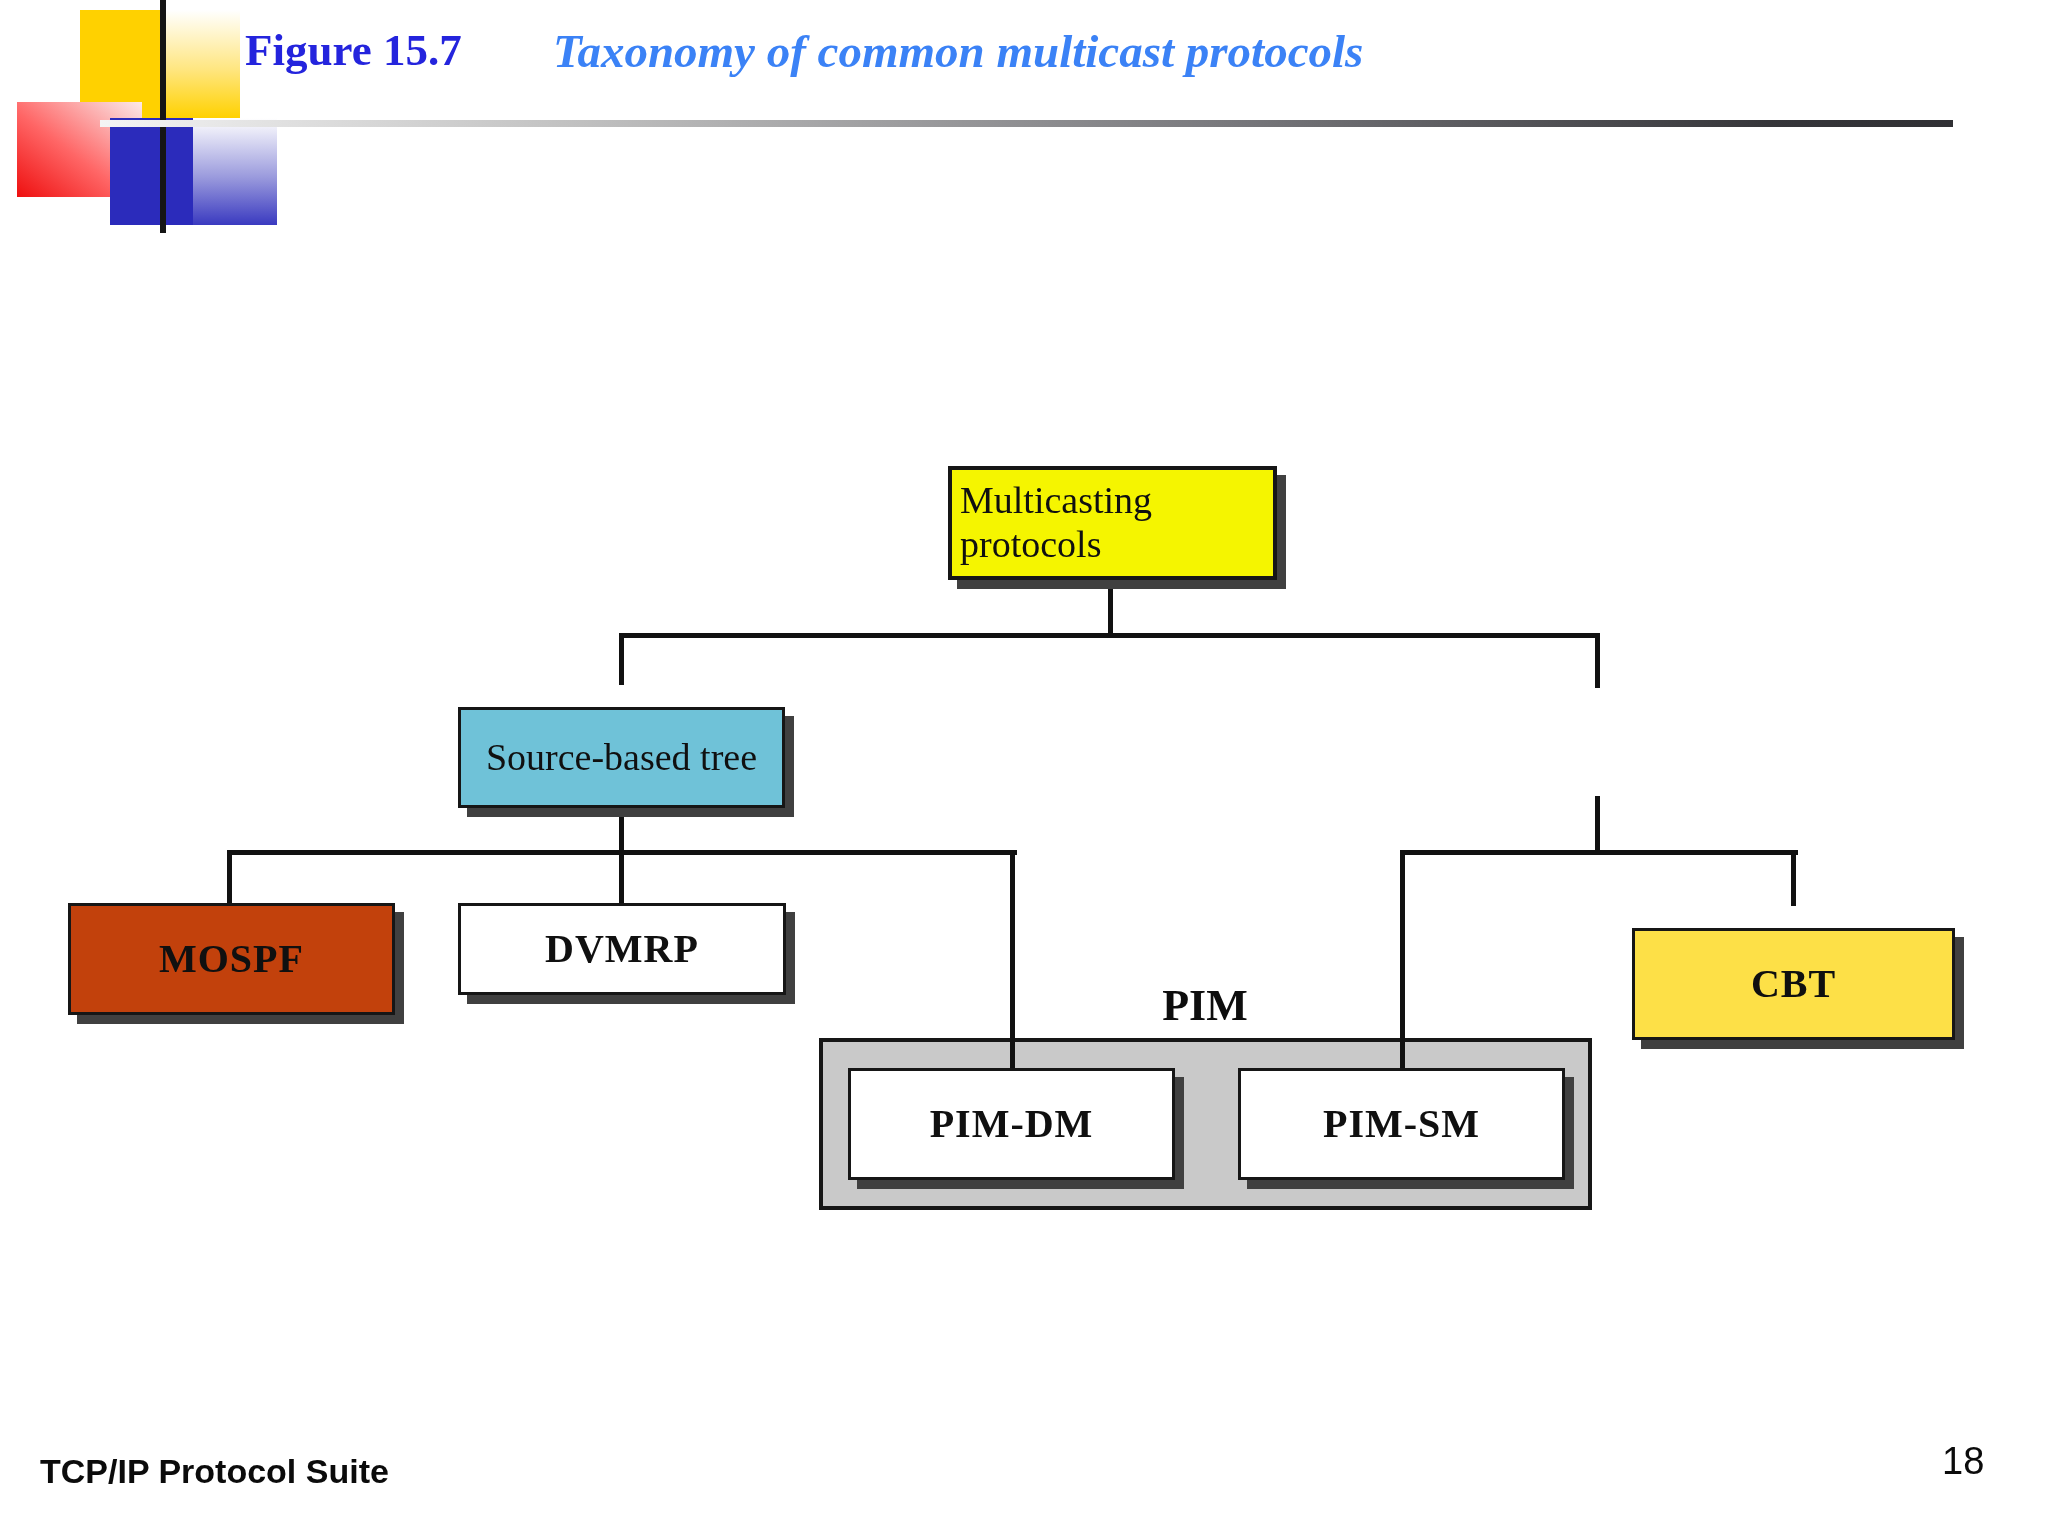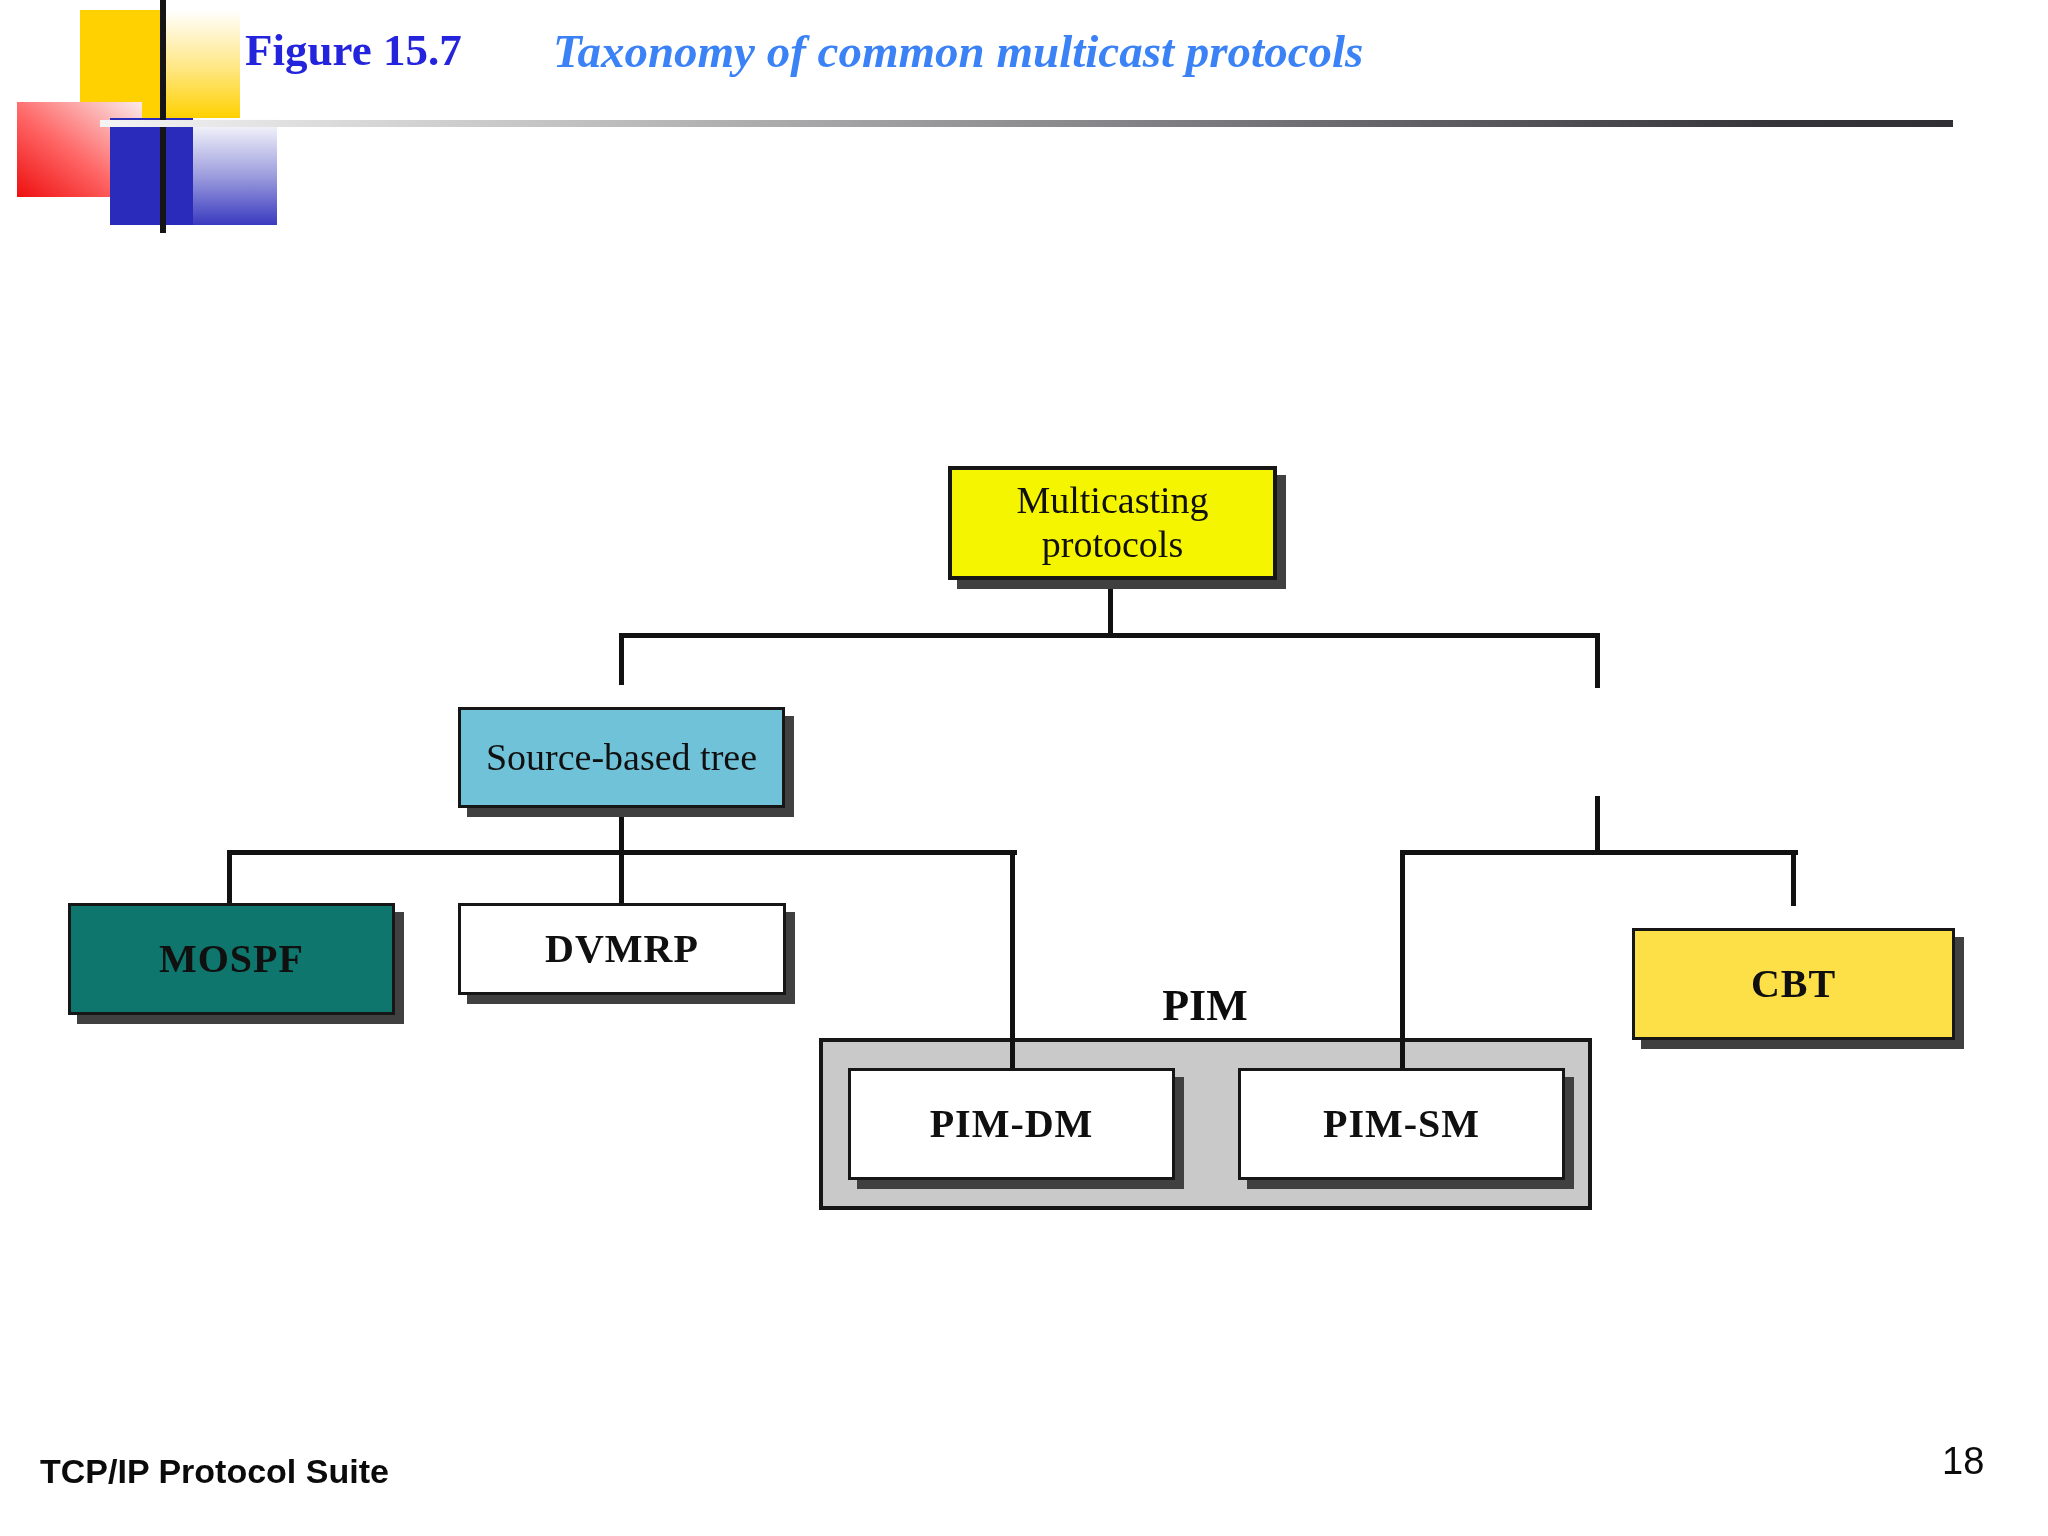--- a/index.html
+++ b/index.html
@@ -50,21 +50,20 @@
   #conn-h2-right    { left: 1400px; top: 850px;  width: 398px; height: 5px;  }
   #conn-pimsm-drop  { left: 1400px; top: 850px;  width: 5px;   height: 221px; }
   #conn-cbt-drop    { left: 1791px; top: 850px;  width: 5px;   height: 56px; }
 
   .node {
     position: absolute;
     box-sizing: border-box;
     border: 3px solid #161616;
     box-shadow: 9px 9px 0 0 #404040;
     display: flex; align-items: center; justify-content: center;
-    text-align: center;
     color: #101010;
     font-size: 38px; line-height: 1.15;
     padding: 8px 8px;
   }
   .leaf { font-weight: bold; font-size: 40px; letter-spacing: 1px; }
 
   #node-root        { left: 948px;  top: 466px;  width: 329px; height: 114px; border-width: 4px; }
   #node-source      { left: 458px;  top: 707px;  width: 327px; height: 101px; }
   #node-group       { left: 1437px; top: 685px;  width: 328px; height: 113px; }
   #node-mospf       { left: 68px;   top: 903px;  width: 327px; height: 112px; }
@@ -124,21 +123,21 @@
   <div class="connector" id="conn-h2-right"></div>
   <div class="connector" id="conn-cbt-drop"></div>
 
   <div id="pim-container" style="background-color: rgb(201, 201, 201);"></div>
   <div id="pim-label">PIM</div>
   <div class="connector" id="conn-pimdm-drop"></div>
   <div class="connector" id="conn-pimsm-drop"></div>
 
   <div class="node" id="node-root" style="background-color: rgb(245, 245, 0);">Multicasting protocols</div>
   <div class="node" id="node-source" style="background-color: rgb(111, 194, 216);">Source-based tree</div>
-  <div class="node leaf" id="node-mospf" style="background-color: #0f766e;">MOSPF</div>
+  <div class="node leaf" id="node-mospf" style="background-color: #c2410c;">MOSPF</div>
   <div class="node leaf" id="node-dvmrp" style="background-color: rgb(255, 255, 255);">DVMRP</div>
   <div class="node leaf" id="node-cbt" style="background-color: #fde047; margin-top: 25px;">CBT</div>
   <div class="node leaf" id="node-pim-dm" style="background-color: rgb(255, 255, 255);">PIM-DM</div>
   <div class="node leaf" id="node-pim-sm" style="background-color: rgb(255, 255, 255);">PIM-SM</div>
 
   <div id="footer-left">TCP/IP Protocol Suite</div>
   <div id="page-number">18</div>
 
 </div>
 

